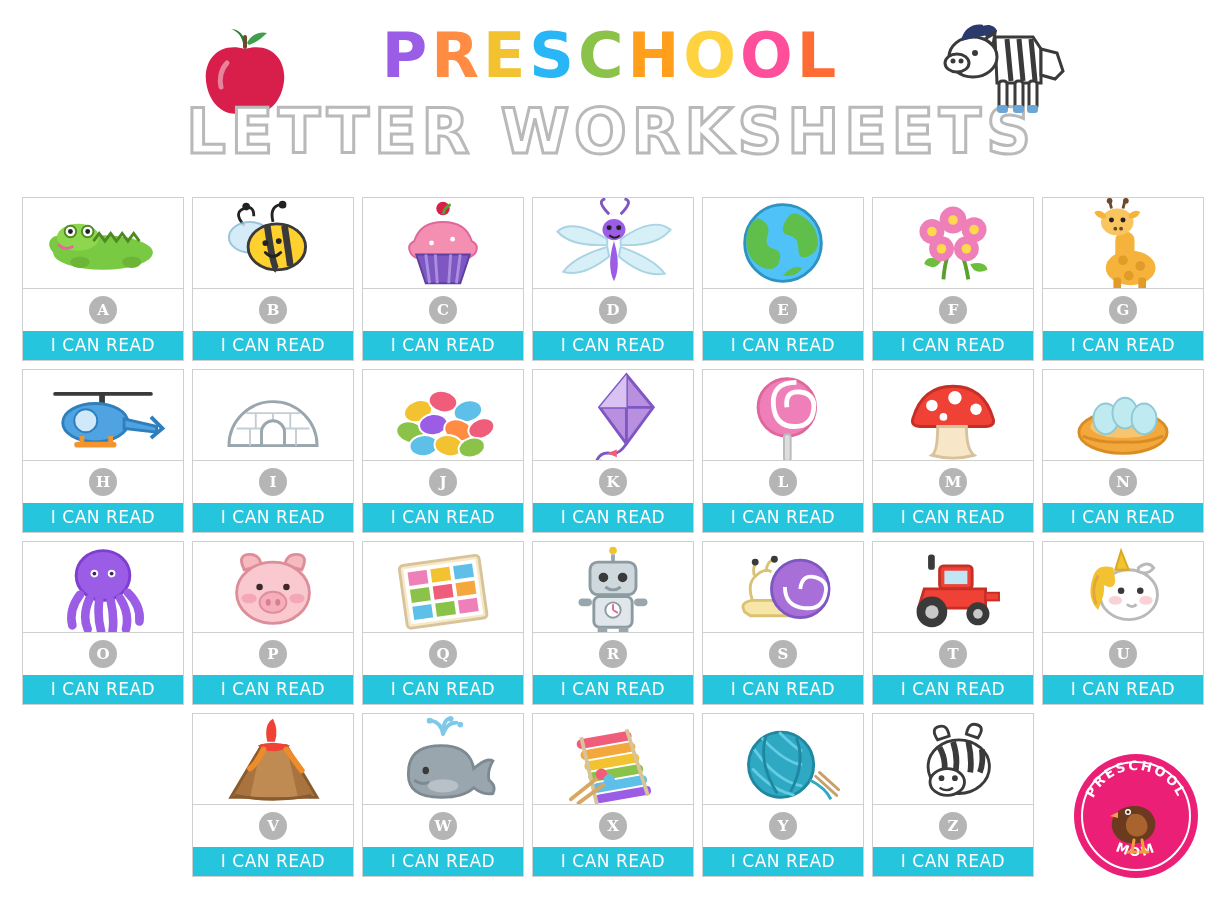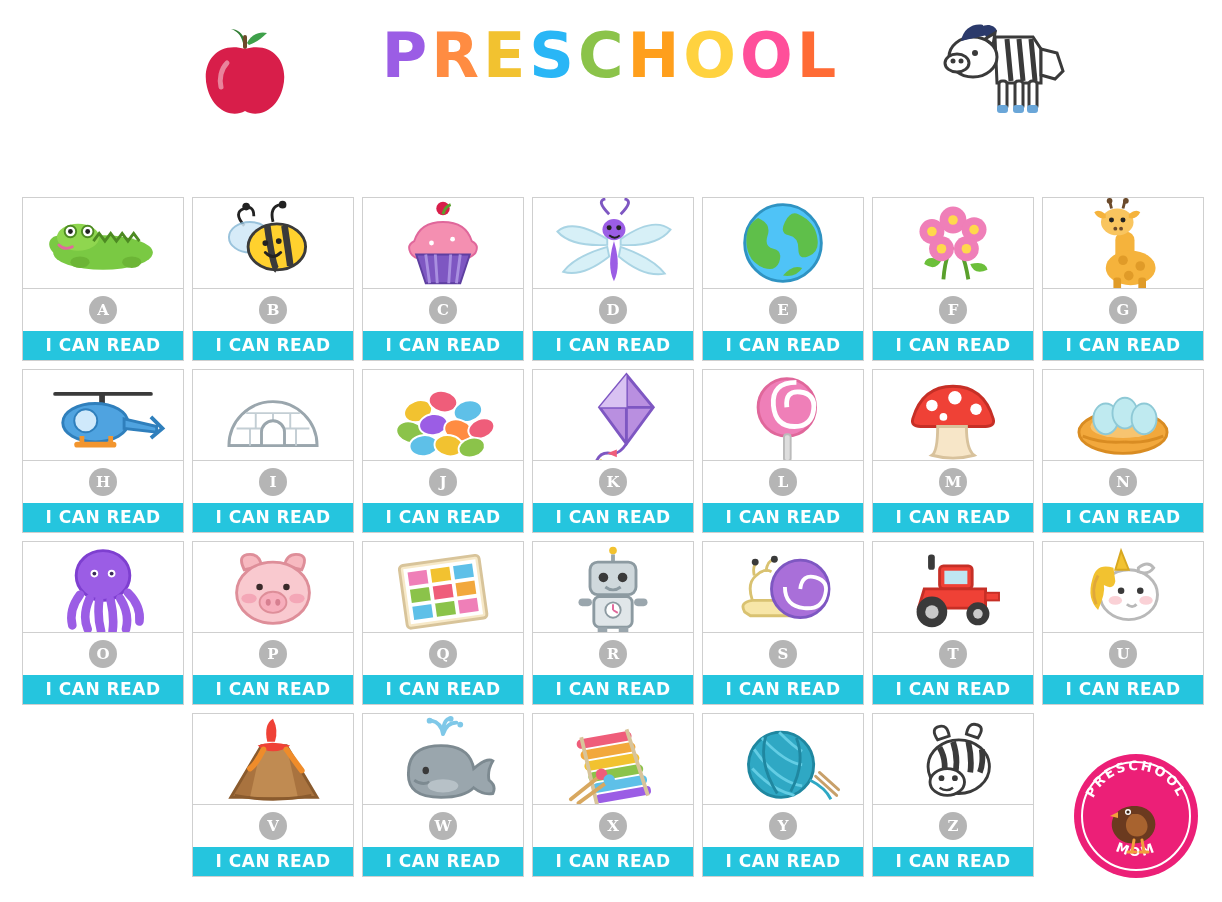--- a/index.html
+++ b/index.html
@@ -109,21 +109,21 @@
     font-size:15px;
     font-weight:bold;
     display:flex;align-items:center;justify-content:center;
     letter-spacing:0;
   }
   .card .banner{
     height:30px;
     background:#25c5de;
     color:#ffffff;
     font-family:"DejaVu Sans", sans-serif;
-    font-weight:bold;
+    font-weight:normal;
     font-size:17px;
     letter-spacing:0.5px;
     display:flex;align-items:center;justify-content:center;
   }
   .card.empty{border:none;background:transparent;}
 
   
   .logo{
     position:absolute;
     right:22px;bottom:22px;
@@ -142,20 +142,21 @@
         <path d="M46 16 C44 8 40 4 34 2 C40 2 46 6 48 14 Z" fill="#2f7d32"></path>
         <path d="M50 16 C54 8 62 4 70 6 C64 12 58 16 52 18 Z" fill="#3ea04a"></path>
         <rect x="46" y="8" width="4" height="14" rx="2" fill="#6b4a2b"></rect>
         <path d="M48 22 C20 14 4 36 10 60 C15 82 34 92 48 84 C62 92 81 82 86 60 C92 36 76 14 48 22 Z" fill="#d81e4a"></path>
         <path d="M30 36 C24 42 22 52 24 60" stroke="#ffffff" stroke-width="5" fill="none" stroke-linecap="round" opacity="0.45"></path>
       </svg>
     </div>
 
     <div class="title-block">
       <div class="title-main" id="titleMain"><span style="color: rgb(155, 93, 229);">P</span><span style="color: rgb(255, 140, 66);">R</span><span style="color: rgb(242, 194, 48);">E</span><span style="color: rgb(41, 182, 246);">S</span><span style="color: rgb(139, 195, 74);">C</span><span style="color: rgb(255, 159, 28);">H</span><span style="color: rgb(255, 210, 63);">O</span><span style="color: rgb(255, 79, 154);">O</span><span style="color: rgb(255, 107, 53);">L</span></div>
+      <div class="title-sub">LETTER WORKSHEETS</div>
     </div>
 
     <div class="zebra">
       <svg viewBox="0 0 132 118" width="132" height="118">
         <path d="M58 28 L96 28 L104 40 L104 74 L60 74 Z" fill="#ffffff" stroke="#3a3a3a" stroke-width="3"></path>
         <path d="M70 30 L74 72" stroke="#3a3a3a" stroke-width="5"></path>
         <path d="M82 30 L86 72" stroke="#3a3a3a" stroke-width="5"></path>
         <path d="M94 30 L98 72" stroke="#3a3a3a" stroke-width="5"></path>
         <rect x="62" y="72" width="8" height="28" rx="3" fill="#ffffff" stroke="#3a3a3a" stroke-width="3"></rect>
         <rect x="78" y="72" width="8" height="28" rx="3" fill="#ffffff" stroke="#3a3a3a" stroke-width="3"></rect>

